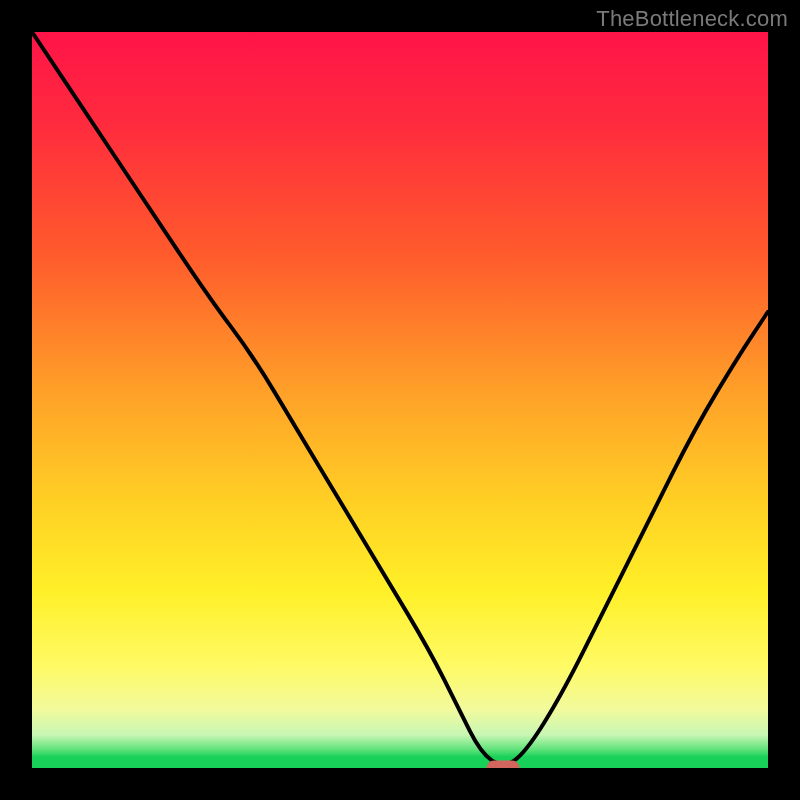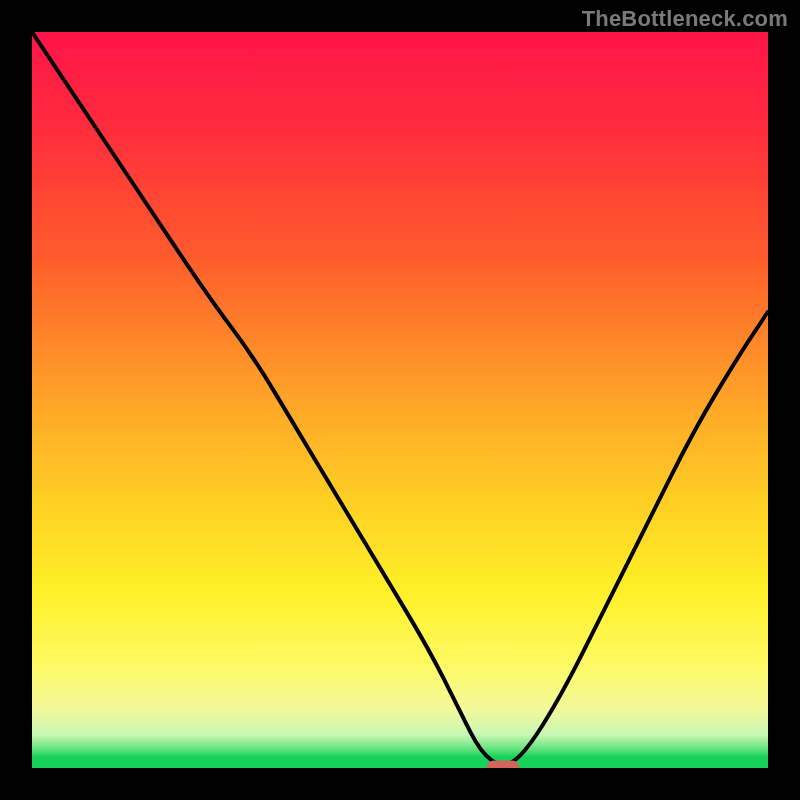--- a/index.html
+++ b/index.html
@@ -63,21 +63,21 @@
   }
   .marker {
     fill: #d2655e;
   }
   .watermark {
     position: absolute;
     top: 6px;
     right: 12px;
     color: #7a7a7a;
     font-size: 22px;
-    font-weight: 700;
+    font-weight: 400;
     letter-spacing: 0.2px;
     user-select: none;
   }
 </style>
 </head>
 <body>
 
 <div class="frame">
 
   <div class="plot">

